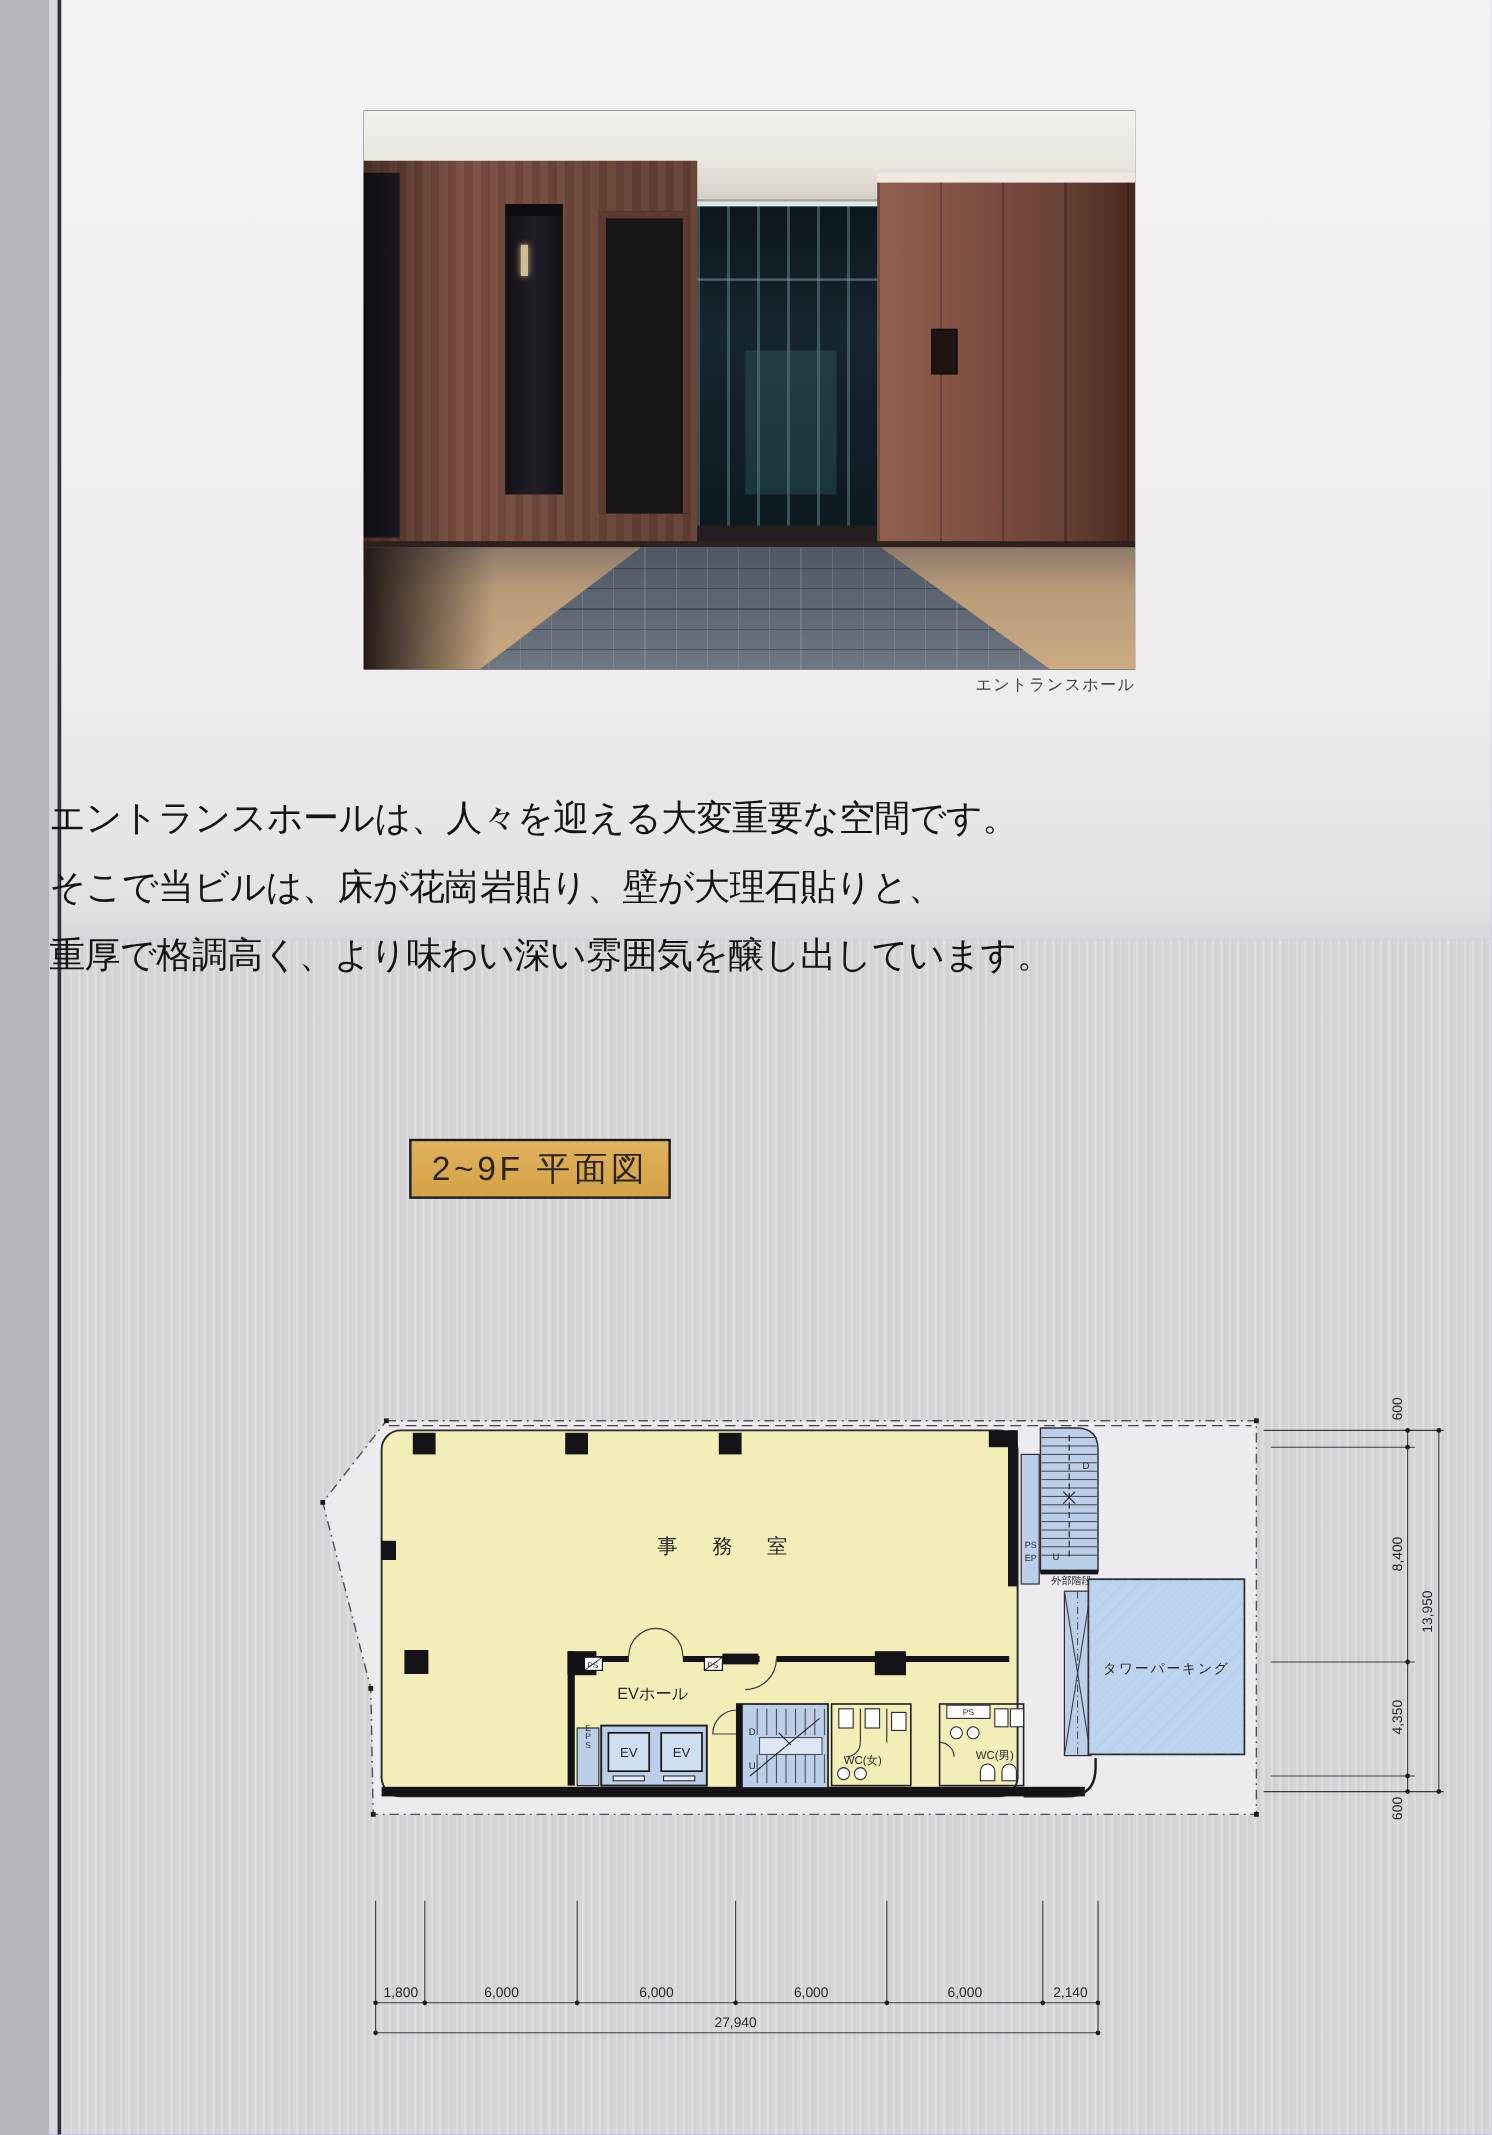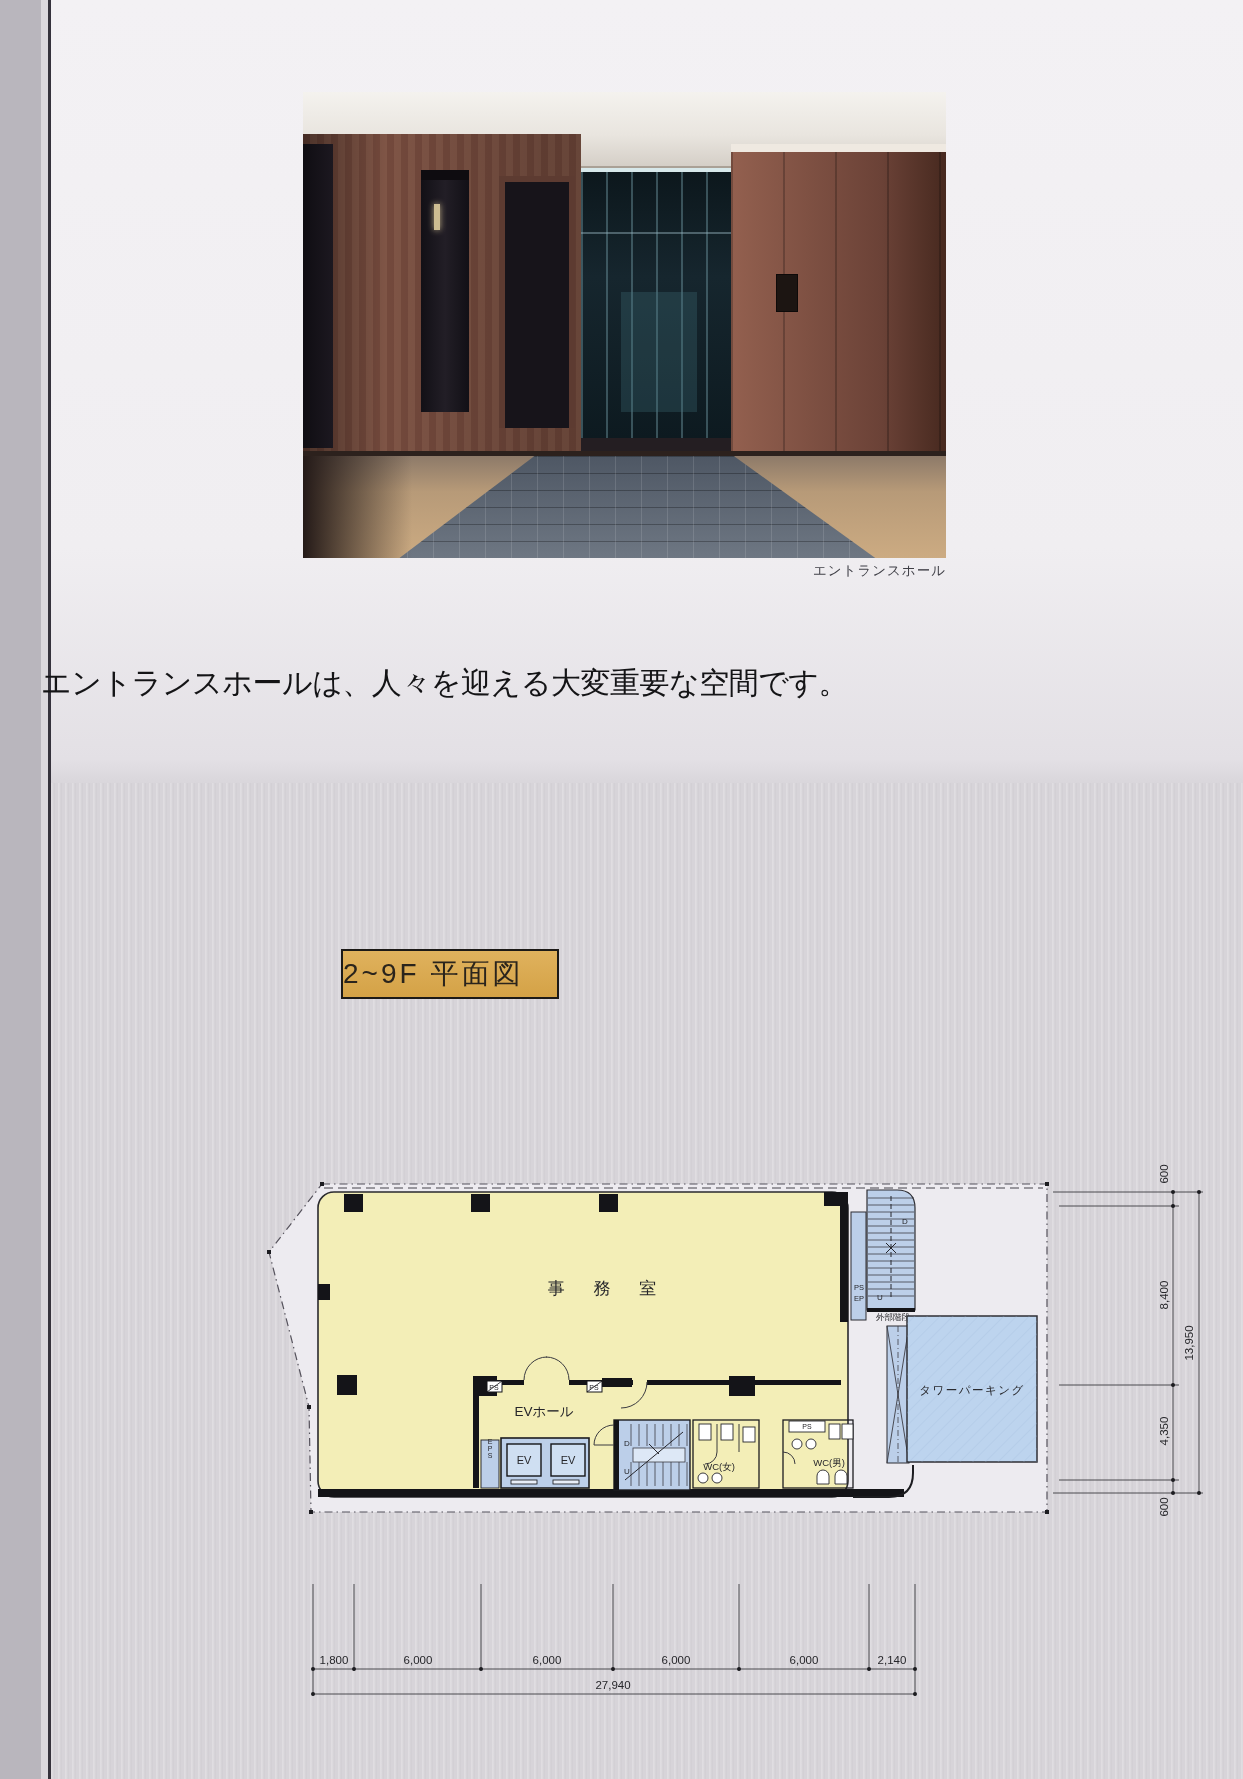--- a/index.html
+++ b/index.html
@@ -63,21 +63,21 @@
     font-size:13.5px;color:#3f3f46;letter-spacing:1px;}
 
   
   .intro{position:absolute;left:0;top:654px;width:1152px;text-align:left;
     color:#141416;font-size:30px;font-weight:500;letter-spacing:-.5px;line-height:57px;}
 
   
   .plan-title{position:absolute;left:300px;top:949px;width:218px;height:50px;
     background:linear-gradient(180deg,#e0b25d,#d4a246);
     border:2px solid #1c1a17;box-sizing:border-box;
-    text-align:left;line-height:45px;font-size:28px;color:#2a241c;letter-spacing:3px;}
+    text-align:center;line-height:45px;font-size:28px;color:#2a241c;letter-spacing:3px;}
 
   
   .plan-svg{position:absolute;left:0;top:1130px;width:1243px;height:600px;}
   .plan-svg text{font-family:"Liberation Sans","DejaVu Sans",sans-serif;fill:#26262a;}
   .dimtext{font-size:11.5px;fill:#2a2a2e;}
   .thin{stroke:#3a3a40;stroke-width:1;fill:none;}
   .wall{fill:#141418;}
 </style>
 </head>
 <body>
@@ -105,20 +105,22 @@
     <div class="ph-panel"></div>
     <div class="ph-skirt"></div>
     <div class="ph-floor"></div>
     <div class="ph-tiles"></div>
     <div class="ph-floor-dark"></div>
   </div>
   <div class="ph-caption">エントランスホール</div>
 
   <div class="intro">
     <div>エントランスホールは、人々を迎える大変重要な空間です。</div>
+    <div>そこで当ビルは、床が花崗岩貼り、壁が大理石貼りと、</div>
+    <div>重厚で格調高く、より味わい深い雰囲気を醸し出しています。</div>
   </div>
 
   <div class="plan-title">2~9F 平面図</div>
 
   <svg class="plan-svg" viewBox="0 1130 1243 600">
     <defs>
       <pattern id="hatch" width="9" height="9" patternUnits="userSpaceOnUse" patternTransform="rotate(45)">
         <line x1="0" y1="0" x2="0" y2="9" stroke="#9db8d8" stroke-width="1.4"></line>
       </pattern>
     </defs>

